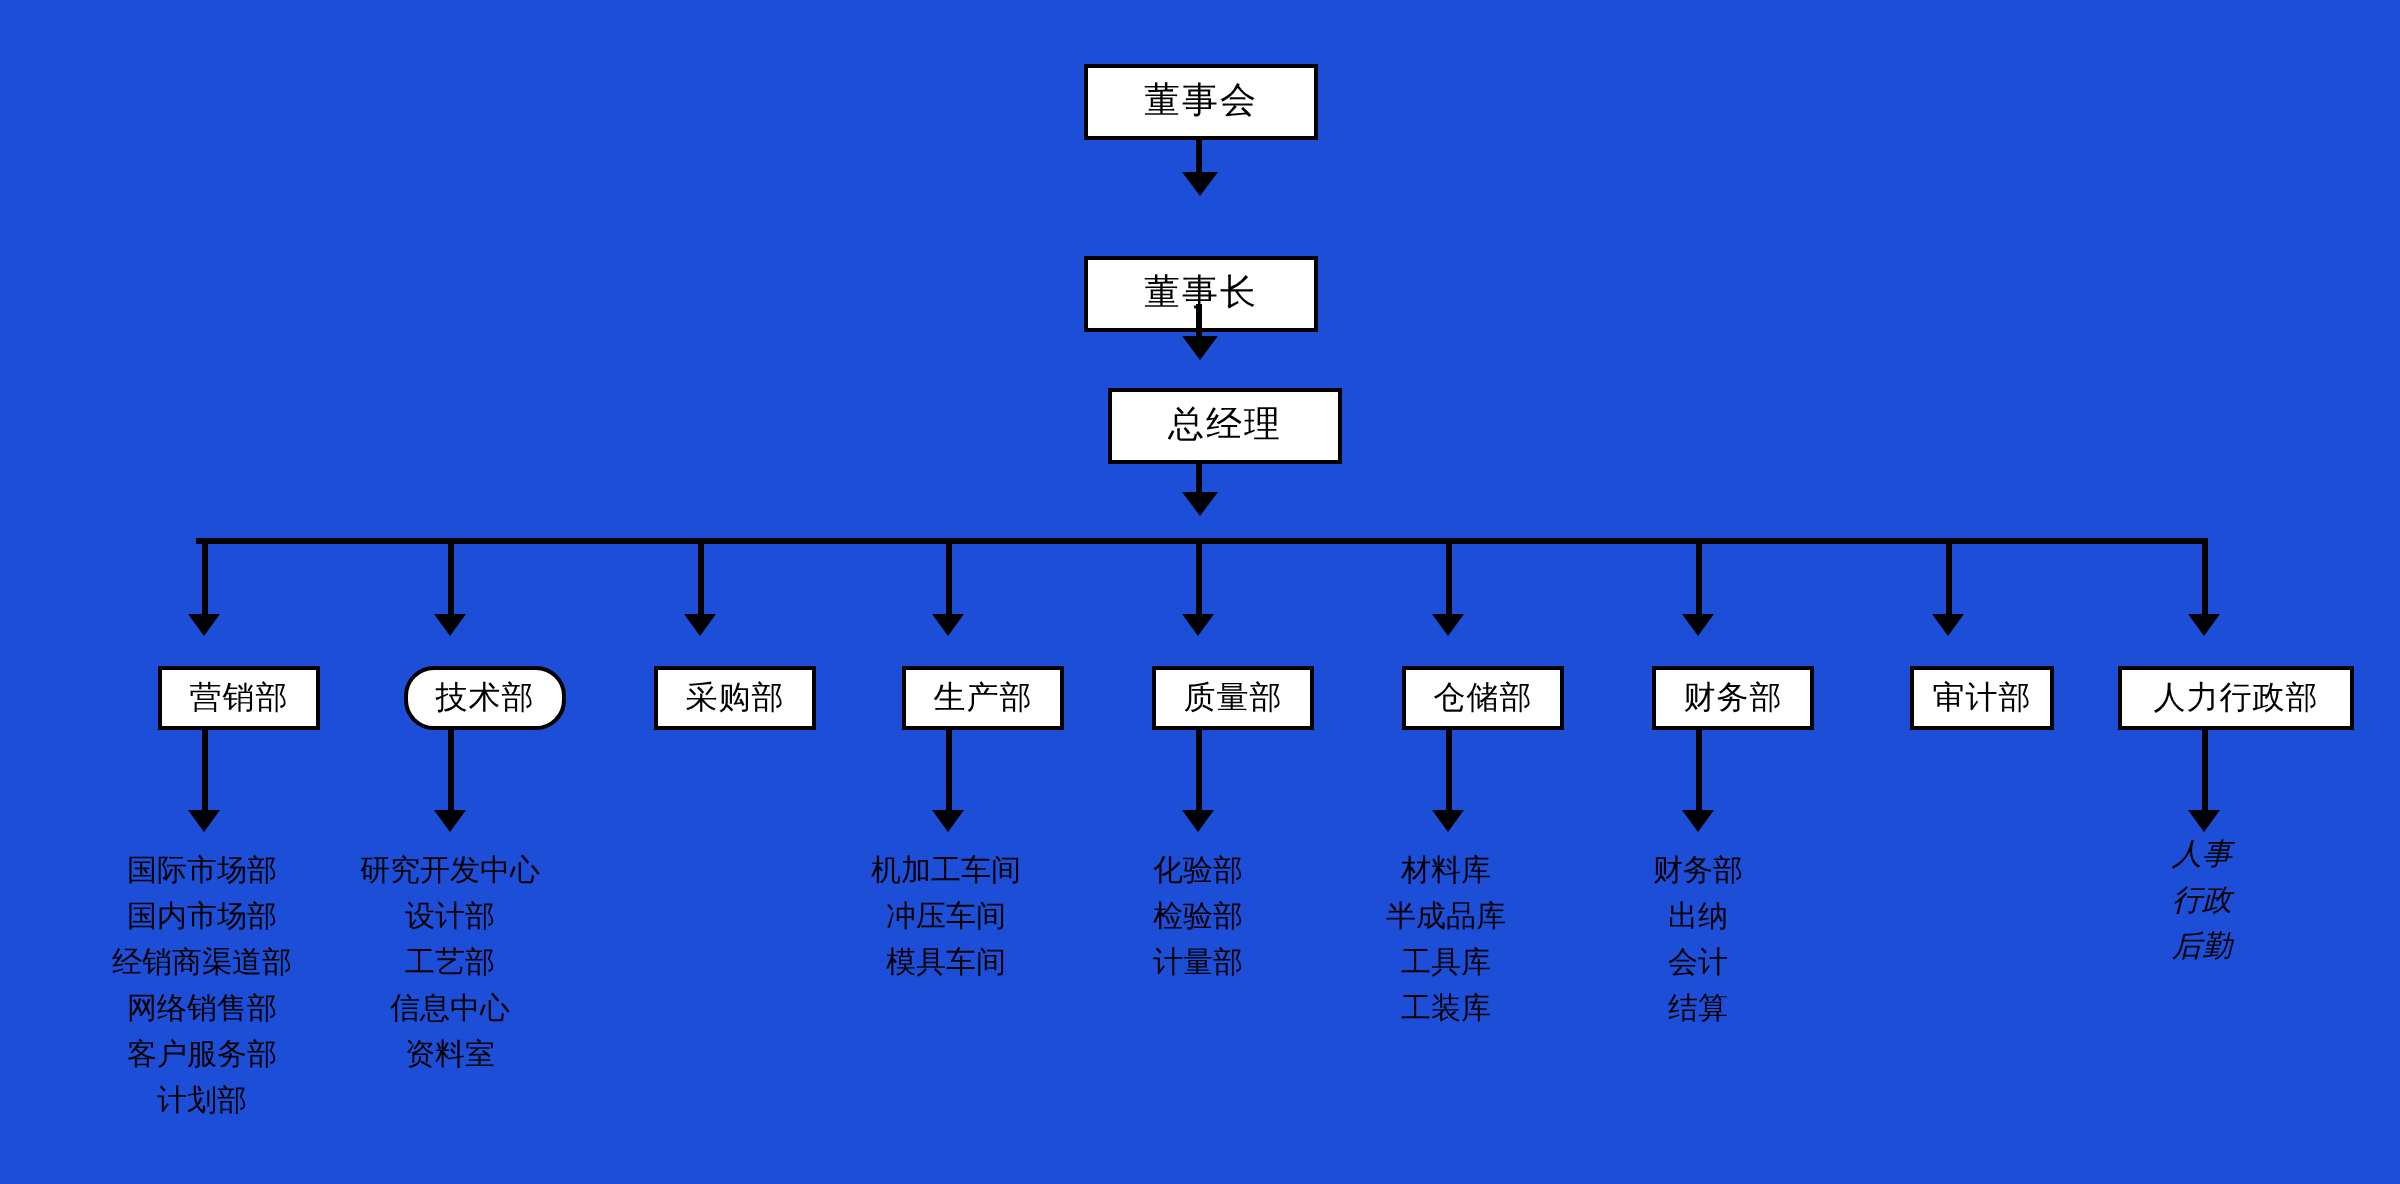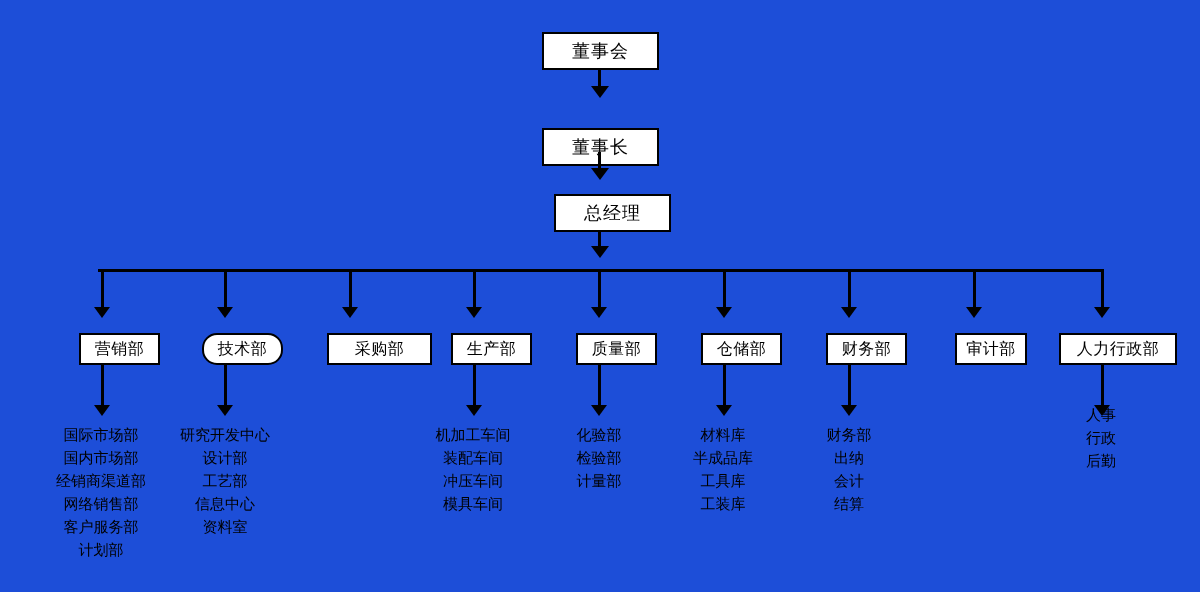--- a/index.html
+++ b/index.html
@@ -139,34 +139,33 @@
   <div class="sub-list" style="left:156px; top:424px; width:138px;">
     <span class="sub-item">研究开发中心</span>
     <span class="sub-item">设计部</span>
     <span class="sub-item">工艺部</span>
     <span class="sub-item">信息中心</span>
     <span class="sub-item">资料室</span>
   </div>
 
   <div class="vline" style="left:349px; top:269px; height:40px;"></div>
   <div class="arrow-down small" style="left:342px; top:307px;"></div>
-  <div class="node-box dept" style="left:310px; top:333px; width:105px;">
+  <div class="node-box dept" style="left:310px; top:333px; width:81px;">
     <span>采购部</span>
   </div>
 
   <div class="vline" style="left:473px; top:269px; height:40px;"></div>
   <div class="arrow-down small" style="left:466px; top:307px;"></div>
   <div class="node-box dept" style="left:434px; top:333px; width:81px;">
     <span>生产部</span>
   </div>
   <div class="vline" style="left:473px; top:365px; height:42px;"></div>
   <div class="arrow-down small" style="left:466px; top:405px;"></div>
   <div class="sub-list" style="left:404px; top:424px; width:138px;">
     <span class="sub-item">机加工车间</span>
-    <span class="sub-item">装配车间</span>
     <span class="sub-item">冲压车间</span>
     <span class="sub-item">模具车间</span>
   </div>
 
   <div class="vline" style="left:598px; top:269px; height:40px;"></div>
   <div class="arrow-down small" style="left:591px; top:307px;"></div>
   <div class="node-box dept" style="left:559px; top:333px; width:81px;">
     <span>质量部</span>
   </div>
   <div class="vline" style="left:598px; top:365px; height:42px;"></div>
@@ -211,19 +210,19 @@
     <span>审计部</span>
   </div>
 
   <div class="vline" style="left:1101px; top:269px; height:40px;"></div>
   <div class="arrow-down small" style="left:1094px; top:307px;"></div>
   <div class="node-box dept" style="left:1042px; top:333px; width:118px;">
     <span>人力行政部</span>
   </div>
   <div class="vline" style="left:1101px; top:365px; height:42px;"></div>
   <div class="arrow-down small" style="left:1094px; top:405px;"></div>
-  <div class="sub-list" style="left:1042px; top:404px; width:118px;">
+  <div class="sub-list" style="left:1042px; top:416px; width:118px;font-style:italic;">
     <span class="sub-item">人事</span>
     <span class="sub-item">行政</span>
     <span class="sub-item">后勤</span>
   </div>
 
 </div>
 
 </body></html>

